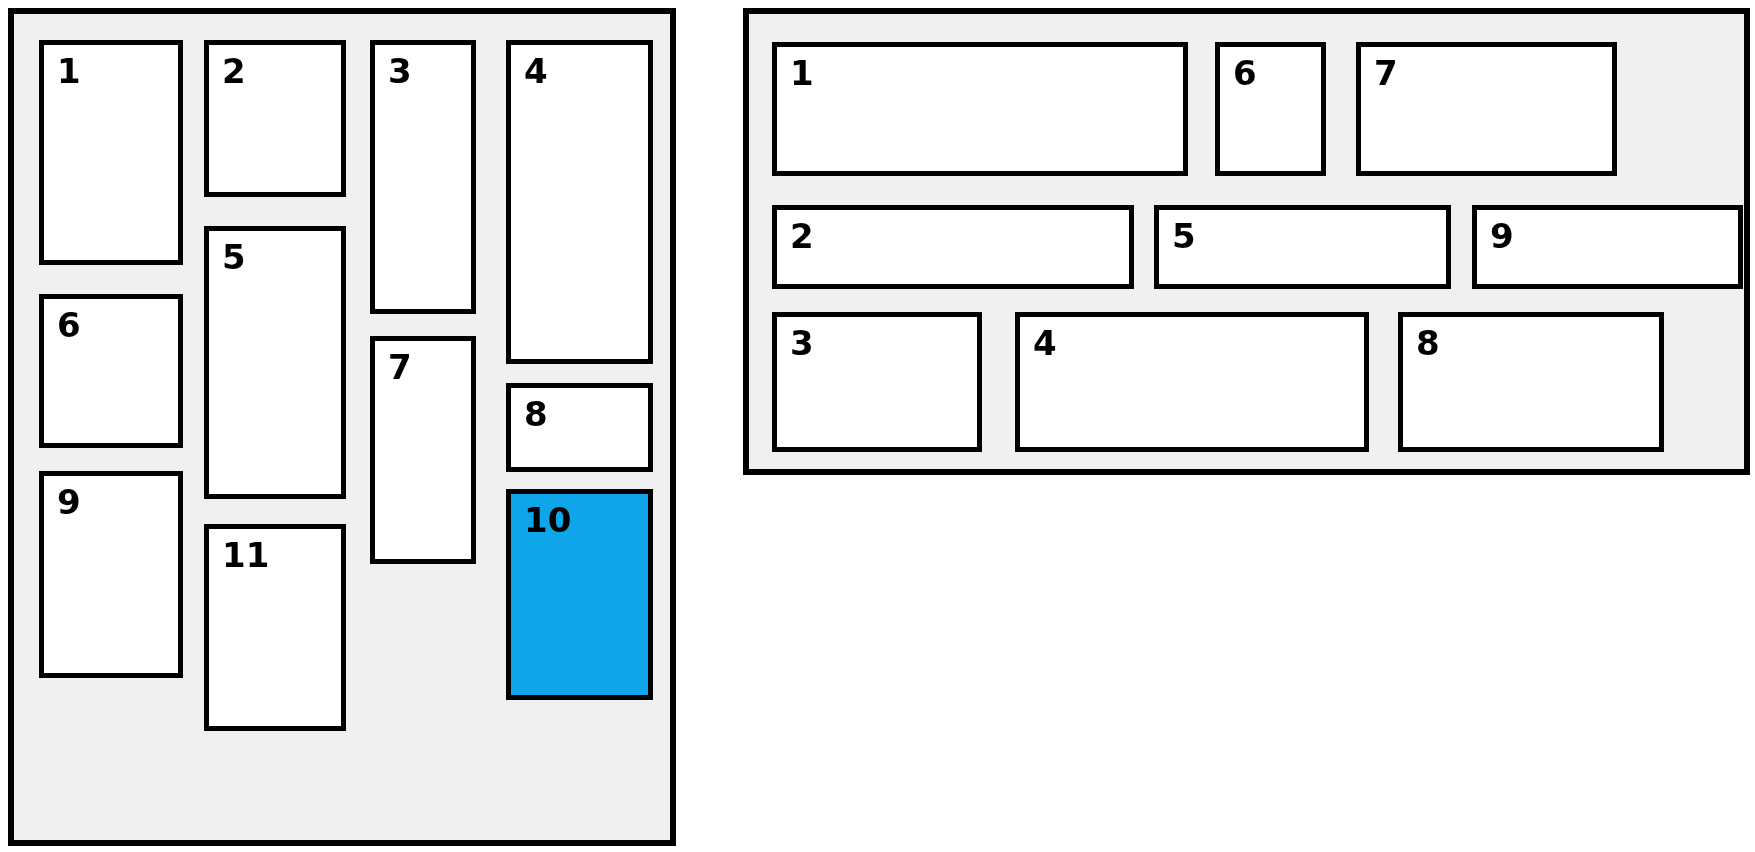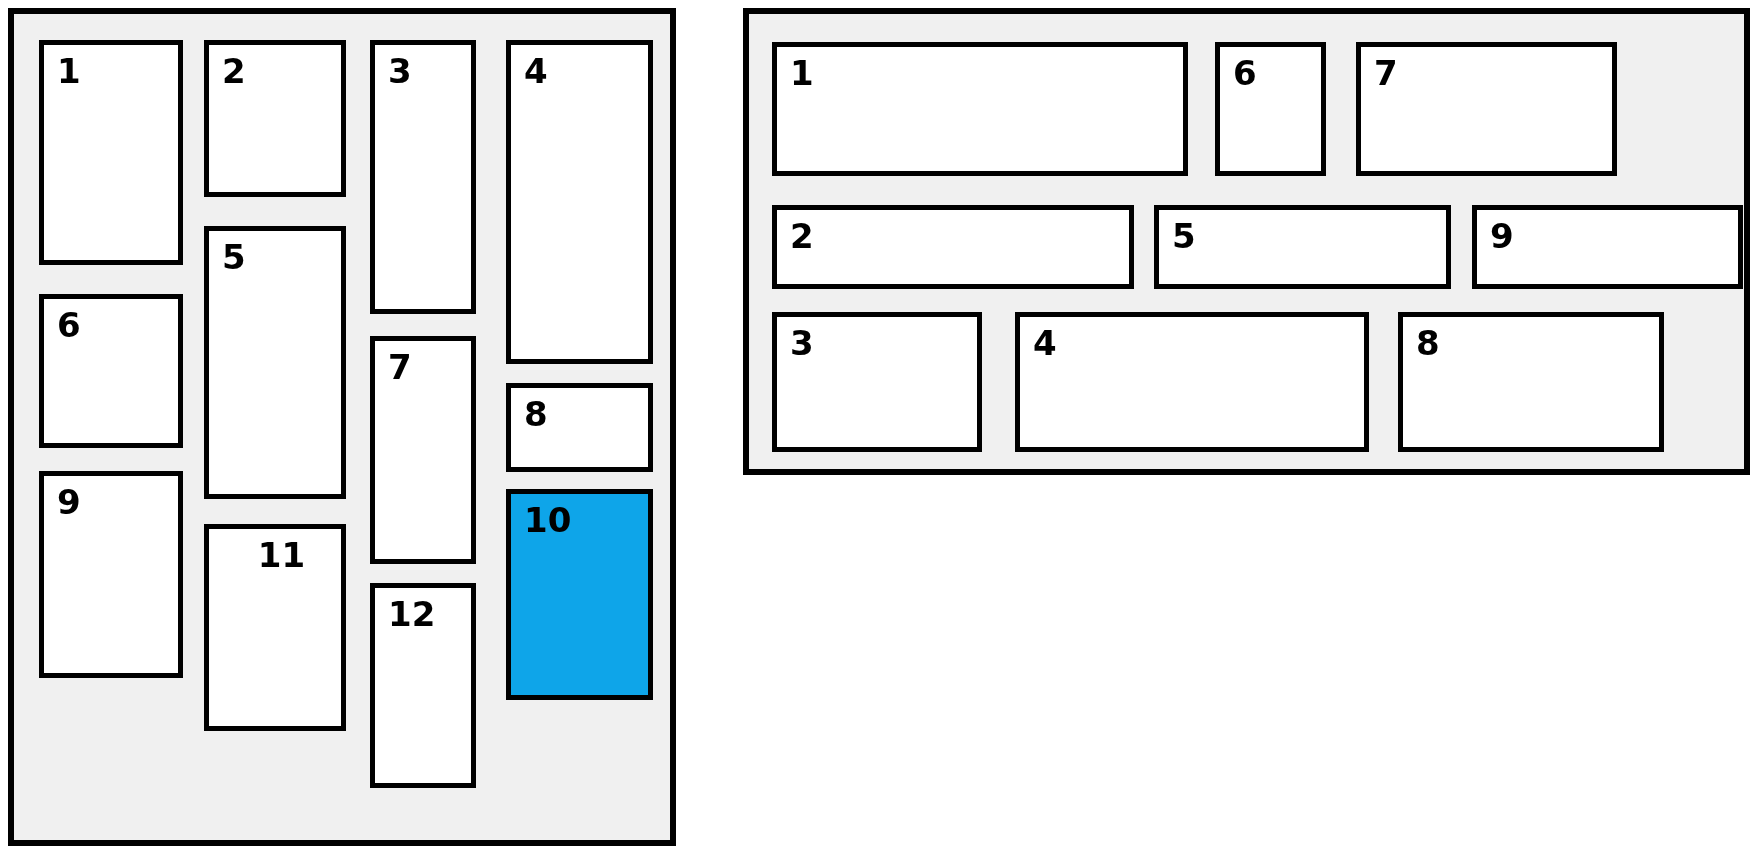--- a/index.html
+++ b/index.html
@@ -65,25 +65,22 @@
       </div>
       <div class="layout-box" style="left: 492px; top: 369px; width: 147px; height: 89px; background: rgb(255, 255, 255); border-color: rgb(0, 0, 0);">
         <span class="box-label">8</span>
       </div>
       <div class="layout-box" style="left: 25px; top: 457px; width: 144px; height: 207px; background: rgb(255, 255, 255); border-color: rgb(0, 0, 0);">
         <span class="box-label">9</span>
       </div>
       <div class="layout-box" style="left: 492px; top: 475px; width: 147px; height: 211px; background: #0ea5e9; border-color: rgb(0, 0, 0);">
         <span class="box-label">10</span>
       </div>
-      <div class="layout-box" style="left: 190px; top: 510px; width: 142px; height: 207px; background: rgb(255, 255, 255); border-color: rgb(0, 0, 0); text-align: center;">
+      <div class="layout-box" style="left: 190px; top: 510px; width: 142px; height: 207px; background: rgb(255, 255, 255); border-color: rgb(0, 0, 0);">
         <span class="box-label">11</span>
-      </div>
-      <div class="layout-box" style="left: 356px; top: 569px; width: 106px; height: 205px; background: rgb(255, 255, 255); border-color: rgb(0, 0, 0);">
-        <span class="box-label">12</span>
       </div>
     </div>
   <div class="panel" style="left: 743px; top: 8px; width: 1007px; height: 467px; background: rgb(240, 240, 240); border-color: rgb(0, 0, 0);">
       <div class="layout-box" style="left: 23px; top: 28px; width: 416px; height: 134px; background: rgb(255, 255, 255); border-color: rgb(0, 0, 0);">
         <span class="box-label">1</span>
       </div>
       <div class="layout-box" style="left: 23px; top: 191px; width: 362px; height: 84px; background: rgb(255, 255, 255); border-color: rgb(0, 0, 0);">
         <span class="box-label">2</span>
       </div>
       <div class="layout-box" style="left: 23px; top: 298px; width: 210px; height: 140px; background: rgb(255, 255, 255); border-color: rgb(0, 0, 0);">

